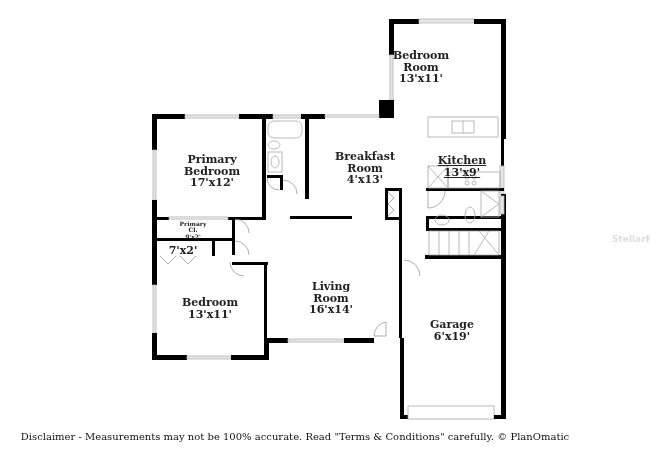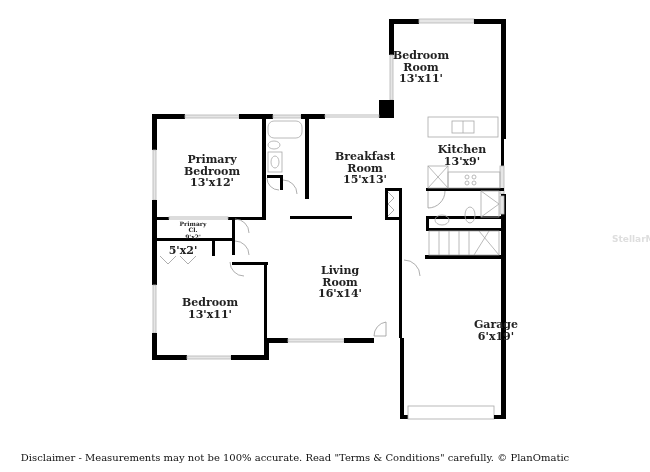--- a/index.html
+++ b/index.html
@@ -6,21 +6,21 @@
   body { width: 650px; height: 472px; position: relative; overflow: hidden; font-family: "DejaVu Serif", serif; }
   #plan { position: absolute; left: 0; top: 0; width: 650px; height: 472px; }
   .wall { fill: #000; }
   .win { fill: #e6e6e6; stroke: #b5b5b5; stroke-width: 0.8; }
   .fx { fill: none; stroke: #a8a8a8; stroke-width: 0.8; }
   .door { fill: none; stroke: #999; stroke-width: 0.8; }
   .lbl { position: absolute; text-align: center; font-family: "DejaVu Serif", serif; font-weight: bold; color: #222; line-height: 1.05; transform: translateX(-50%); white-space: nowrap; }
   .lbl .name, .lbl .dim { display: block; }
   .l11 { font-size: 11px; }
   .l6 { font-size: 6px; }
-  .footer { position: absolute; left: 0; width: 590px; top: 452px; text-align: center; font-family: "DejaVu Serif", serif; font-size: 10px; color: #111; }
+  .footer { position: absolute; left: 0; width: 590px; top: 431px; text-align: center; font-family: "DejaVu Serif", serif; font-size: 10px; color: #111; }
   .wm { position: absolute; left: 612px; top: 234px; font-family: "DejaVu Sans", sans-serif; font-size: 9px; color: #dedede; font-weight: bold; }
 </style>
 </head>
 <body>
 
 <svg id="plan" viewBox="0 0 650 472" xmlns="http://www.w3.org/2000/svg">
 
   <g>
     <rect class="wall" x="389" y="19" width="30" height="5"></rect>
     <rect class="win" x="419" y="19" width="55" height="4"></rect>
@@ -145,58 +145,58 @@
     <path class="door" d="M404 260 A16 16 0 0 1 420 276"></path>
   </g>
 </svg>
 
 <div class="lbl l11" style="left:421px; top:50px;">
   <span class="name">Bedroom</span>
   <span class="name">Room</span>
   <span class="dim">13'x11'</span>
 </div>
 
-<div class="lbl l11" style="left:462px; top:144px;">
+<div class="lbl l11" style="left:462px; top:155px;text-decoration:underline;">
   <span class="name">Kitchen</span>
   <span class="dim">13'x9'</span>
 </div>
 
 <div class="lbl l11" style="left:365px; top:151px;">
   <span class="name">Breakfast</span>
   <span class="name">Room</span>
-  <span class="dim">15'x13'</span>
+  <span class="dim">4'x13'</span>
 </div>
 
 <div class="lbl l11" style="left:212px; top:154px;">
   <span class="name">Primary</span>
   <span class="name">Bedroom</span>
-  <span class="dim">13'x12'</span>
+  <span class="dim">17'x12'</span>
 </div>
 
 <div class="lbl l6" style="left:193px; top:221px;">
   <span class="name">Primary</span>
   <span class="name">Cl.</span>
   <span class="dim">9'x2'</span>
 </div>
 
 <div class="lbl l11" style="left:183px; top:245px;">
-  <span class="dim">5'x2'</span>
+  <span class="dim">7'x2'</span>
 </div>
 
 <div class="lbl l11" style="left:210px; top:297px;">
   <span class="name">Bedroom</span>
   <span class="dim">13'x11'</span>
 </div>
 
-<div class="lbl l11" style="left:331px; top:265px;margin-left:9px;">
+<div class="lbl l11" style="left:331px; top:281px;">
   <span class="name">Living</span>
   <span class="name">Room</span>
   <span class="dim">16'x14'</span>
 </div>
 
-<div class="lbl l11" style="left:452px; top:319px;margin-left:44px;">
+<div class="lbl l11" style="left:452px; top:319px;">
   <span class="name">Garage</span>
   <span class="dim">6'x19'</span>
 </div>
 
 <div class="wm">StellarMLS</div>
 
 <div class="footer">Disclaimer - Measurements may not be 100% accurate. Read "Terms &amp; Conditions" carefully. © PlanOmatic</div>
 
 </body></html>

